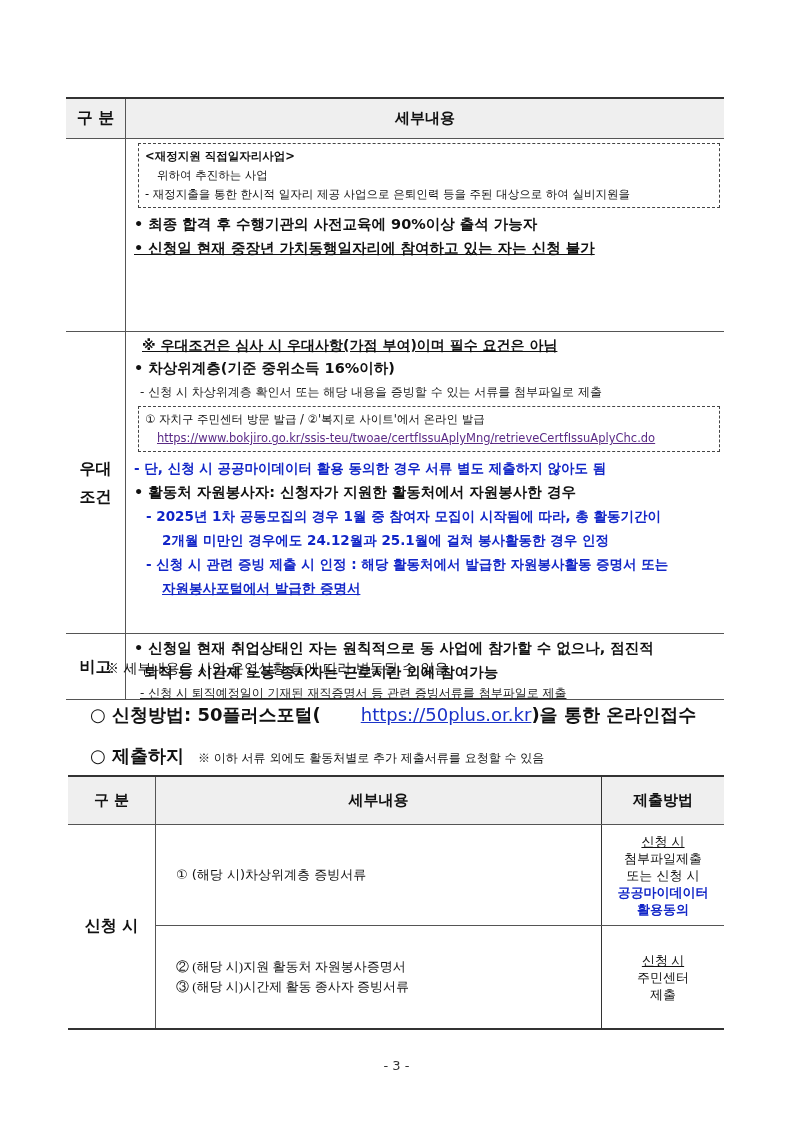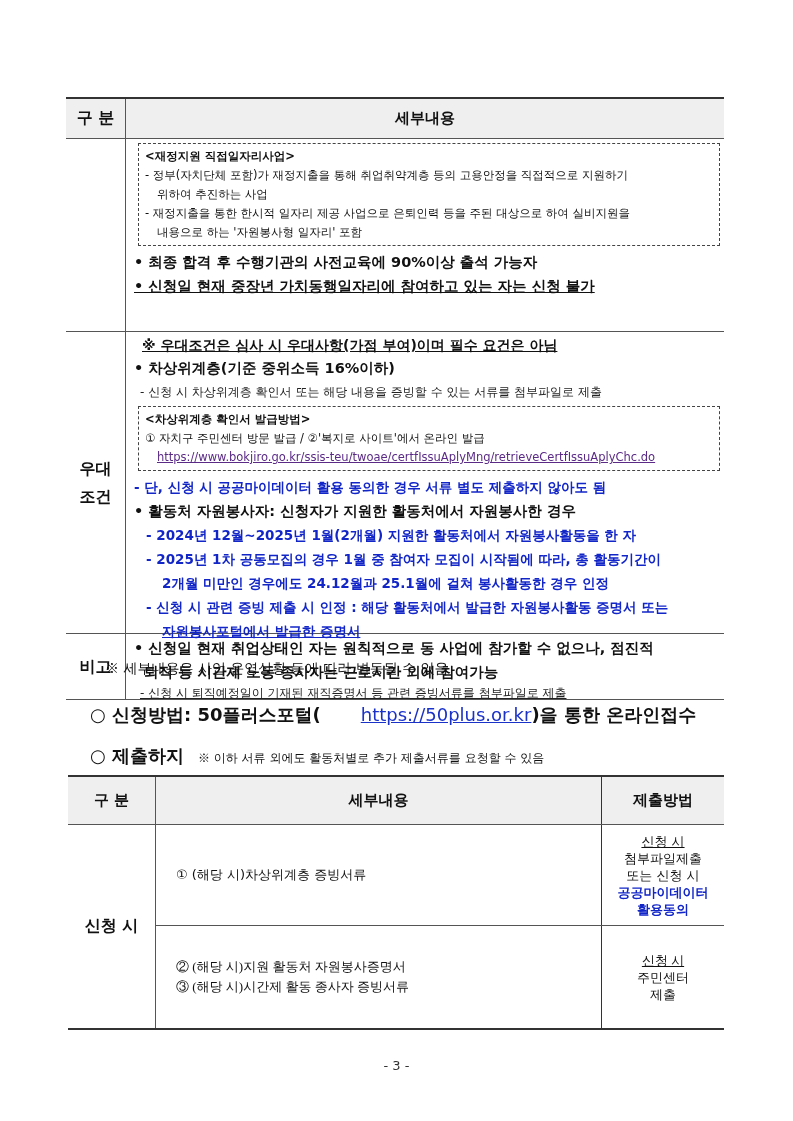--- a/index.html
+++ b/index.html
@@ -57,47 +57,43 @@
   <div class="t1-header">
     <div class="c-left">구 분</div>
     <div class="c-right">세부내용</div>
   </div>
 
   <div class="t1-row" style="height:193px;">
     <div class="c-left"></div>
     <div class="c-right">
       <div class="dashbox">
         <div class="box-title">&lt;재정지원 직접일자리사업&gt;</div>
-        <div>- 정부(자치단체 포함)가 재정지출을 통해 취업취약계층 등의 고용안정을 직접적으로 지원하기</div>
         <div class="indent">위하여 추진하는 사업</div>
         <div>- 재정지출을 통한 한시적 일자리 제공 사업으로 은퇴인력 등을 주된 대상으로 하여 실비지원을</div>
-        <div class="indent">내용으로 하는 '자원봉사형 일자리' 포함</div>
       </div>
       <div class="bullet-bold">• 최종 합격 후 수행기관의 사전교육에 90%이상 출석 가능자</div>
       <div class="bullet-bold under">• 신청일 현재 중장년 가치동행일자리에 참여하고 있는 자는 신청 불가</div>
     </div>
   </div>
 
   <div class="t1-row" style="height:302px;">
     <div class="c-left" style="flex-direction:column;">
       <span>우대</span>
       <span>조건</span>
     </div>
     <div class="c-right">
       <div class="bullet-bold under" style="font-size:14px;line-height:22px;margin-left:8px;">※ 우대조건은 심사 시 우대사항(가점 부여)이며 필수 요건은 아님</div>
       <div class="bullet-bold">• 차상위계층(기준 중위소득 16%이하)</div>
       <div class="sub-note">- 신청 시 차상위계층 확인서 또는 해당 내용을 증빙할 수 있는 서류를 첨부파일로 제출</div>
       <div class="dashbox">
-        <div class="box-title">&lt;차상위계층 확인서 발급방법&gt;</div>
         <div>① 자치구 주민센터 방문 발급 / ②'복지로 사이트'에서 온라인 발급</div>
         <div class="indent"><a class="link">https://www.bokjiro.go.kr/ssis-teu/twoae/certfIssuAplyMng/retrieveCertfIssuAplyChc.do</a></div>
       </div>
       <div class="blue">- 단, 신청 시 공공마이데이터 활용 동의한 경우 서류 별도 제출하지 않아도 됨</div>
       <div class="bullet-bold">• 활동처 자원봉사자: 신청자가 지원한 활동처에서 자원봉사한 경우</div>
-      <div class="blue blue-sub">- 2024년 12월~2025년 1월(2개월) 지원한 활동처에서 자원봉사활동을 한 자</div>
       <div class="blue blue-sub">- 2025년 1차 공동모집의 경우 1월 중 참여자 모집이 시작됨에 따라, 총 활동기간이</div>
       <div class="blue blue-cont">2개월 미만인 경우에도 24.12월과 25.1월에 걸쳐 봉사활동한 경우 인정</div>
       <div class="blue blue-sub">- 신청 시 관련 증빙 제출 시 인정 : 해당 활동처에서 발급한 자원봉사활동 증명서 또는</div>
       <div class="blue blue-cont under">자원봉사포털에서 발급한 증명서</div>
     </div>
   </div>
 
   <div class="t1-row" style="height:66px;">
     <div class="c-left">비고</div>
     <div class="c-right">

